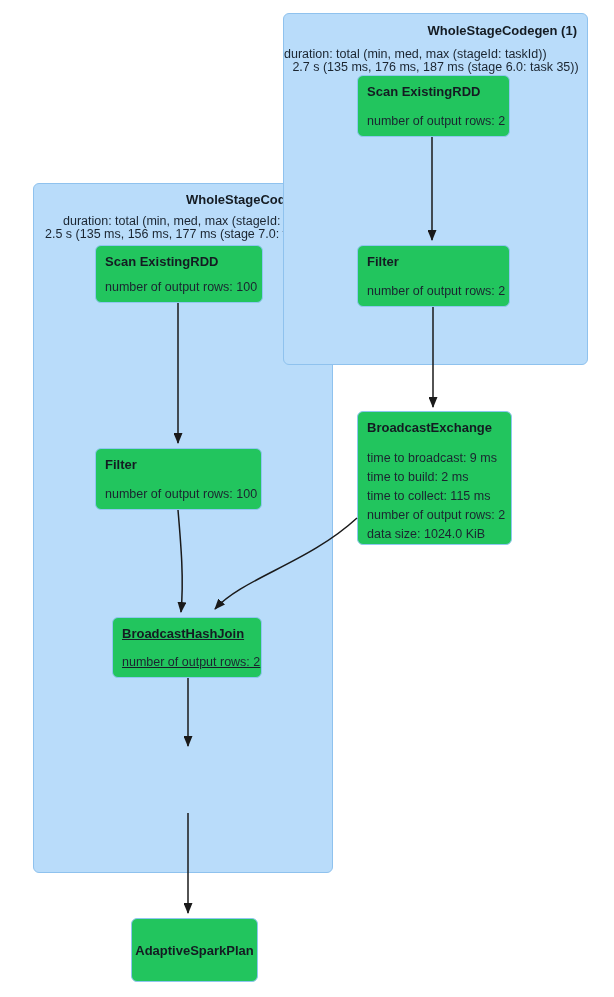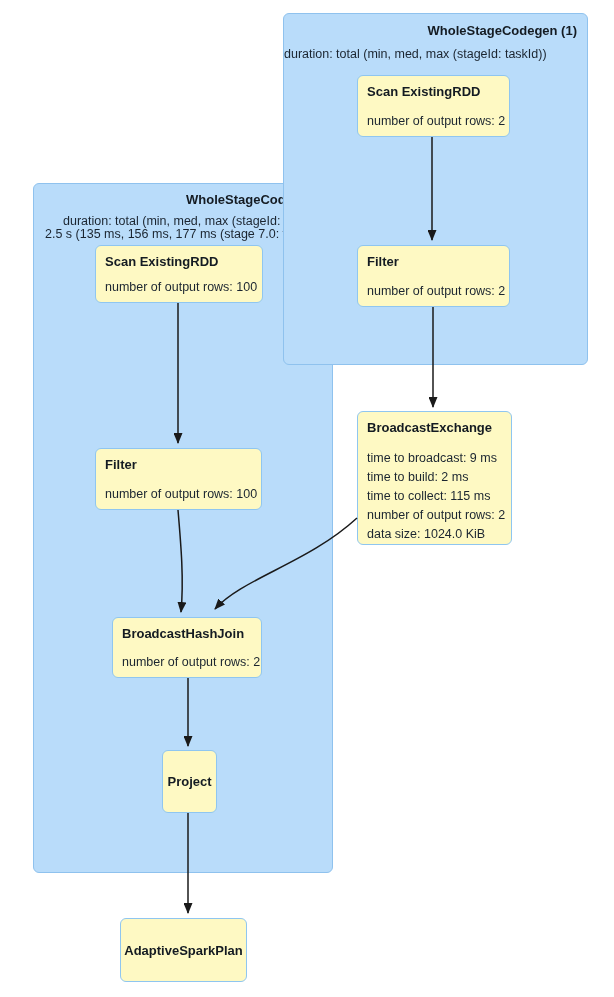--- a/index.html
+++ b/index.html
@@ -36,42 +36,42 @@
     line-height: 13px;
     white-space: nowrap;
     color: #1b2530;
   }
   .cluster-right .dur1 { top: 34px; left: 0; width: 100%; text-align: left; }
   .cluster-right .dur2 { top: 47px; left: 0; width: 100%; text-align: center; }
   .cluster-left  .dur1 { top: 31px; left: 29px; }
   .cluster-left  .dur2 { top: 44px; left: 11px; }
   .node {
     position: absolute;
-    background: #fef9c3;
+    background: #22c55e;
     border: 1px solid #8fc6f0;
     border-radius: 6px;
     box-sizing: border-box;
     z-index: 3;
     padding: 8px 9px;
     display: flex;
     flex-direction: column;
     justify-content: space-between;
   }
   .node-title { font-size: 13px; font-weight: bold; white-space: nowrap; color: #141b22; }
   .node-metric { font-size: 12.5px; white-space: nowrap; color: #1b2530; }
   .node-scan1   { left: 357px; top: 75px;  width: 153px; height: 62px; }
   .node-filter1 { left: 357px; top: 245px; width: 153px; height: 62px; }
   .node-bex     { left: 357px; top: 411px; width: 155px; height: 134px; justify-content: flex-start; }
   .node-bex .node-metrics { margin-top: 14px; }
   .node-bex .node-metric { line-height: 19px; }
   .node-scan2   { left: 95px;  top: 245px; width: 168px; height: 58px; }
   .node-filter2 { left: 95px;  top: 448px; width: 167px; height: 62px; }
-  .node-bhj     { left: 112px; top: 617px; width: 150px; height: 61px; }
+  .node-bhj     { left: 112px; top: 617px; width: 150px; height: 61px; text-decoration: underline; }
   .node-project { left: 162px; top: 750px; width: 55px;  height: 63px; align-items: center; justify-content: center; }
-  .node-aqe     { left: 120px; top: 918px; width: 127px; height: 64px; align-items: center; justify-content: center; }
+  .node-aqe     { left: 131px; top: 918px; width: 127px; height: 64px; align-items: center; justify-content: center; }
   .edges-layer {
     position: absolute;
     left: 0; top: 0;
     width: 614px; height: 997px;
     z-index: 4;
     pointer-events: none;
   }
 </style>
 </head>
 <body>
@@ -80,20 +80,21 @@
 
   <div class="cluster cluster-left">
     <div class="cluster-title">WholeStageCode</div>
     <div class="duration-line dur1">duration: total (min, med, max (stageId:</div>
     <div class="duration-line dur2">2.5 s (135 ms, 156 ms, 177 ms (stage 7.0: t</div>
   </div>
 
   <div class="cluster cluster-right">
     <div class="cluster-title">WholeStageCodegen (1)</div>
     <div class="duration-line dur1">duration: total (min, med, max (stageId: taskId))</div>
+    <div class="duration-line dur2">2.7 s (135 ms, 176 ms, 187 ms (stage 6.0: task 35))</div>
   </div>
 
   <div class="node node-scan1">
     <div class="node-title">Scan ExistingRDD</div>
     <div class="node-metric">number of output rows: 2</div>
   </div>
 
   <div class="node node-filter1">
     <div class="node-title">Filter</div>
     <div class="node-metric">number of output rows: 2</div>
@@ -118,23 +119,20 @@
   <div class="node node-filter2">
     <div class="node-title">Filter</div>
     <div class="node-metric">number of output rows: 100</div>
   </div>
 
   <div class="node node-bhj">
     <div class="node-title">BroadcastHashJoin</div>
     <div class="node-metric">number of output rows: 2</div>
   </div>
 
-  <div class="node node-project">
-    <div class="node-title">Project</div>
-  </div>
 
   <div class="node node-aqe">
     <div class="node-title">AdaptiveSparkPlan</div>
   </div>
 
   <svg class="edges-layer" viewBox="0 0 614 997" xmlns="http://www.w3.org/2000/svg">
     <defs>
       <marker id="arrow" viewBox="0 0 11 9" refX="10" refY="4.5" markerWidth="11" markerHeight="9" markerUnits="userSpaceOnUse" orient="auto">
         <path d="M0,0 L11,4.5 L0,9 Z" fill="#1a1a1a"></path>
       </marker>

